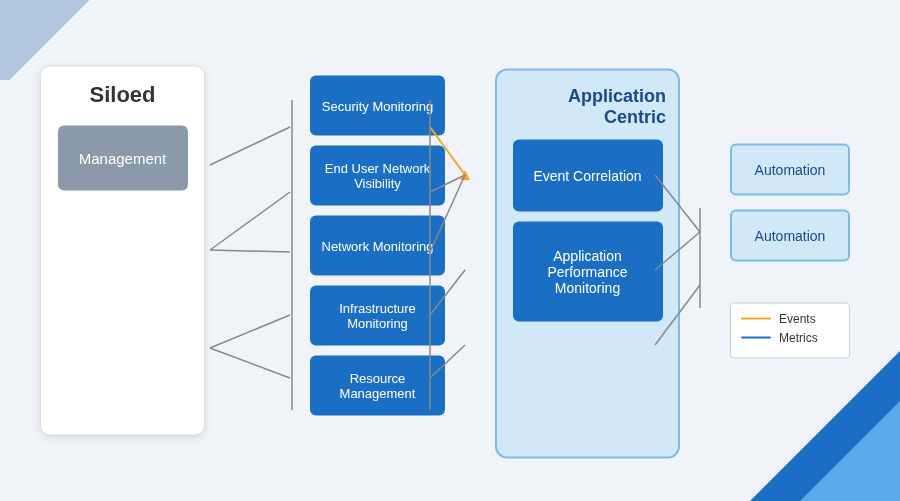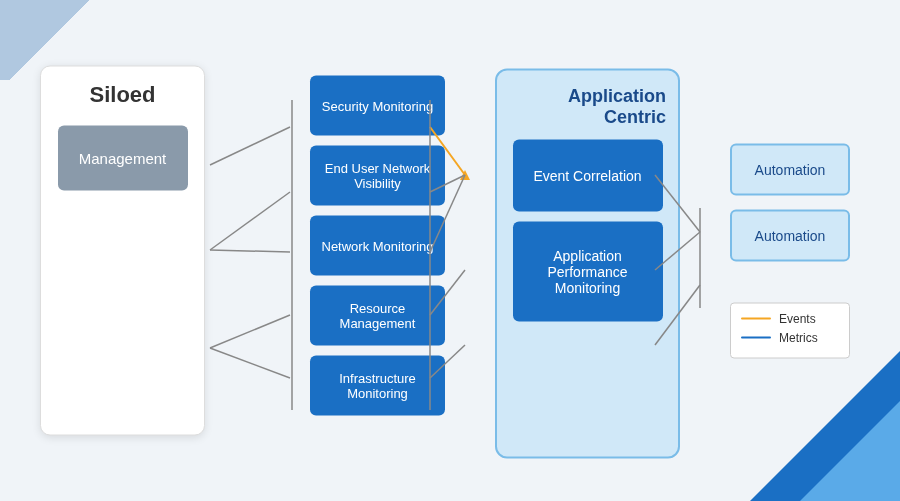--- a/index.html
+++ b/index.html
@@ -289,24 +289,24 @@
       <div class="middle-box">
         <span>Security Monitoring</span>
       </div>
       <div class="middle-box">
         <span>End User Network Visibility</span>
       </div>
       <div class="middle-box">
         <span>Network Monitoring</span>
       </div>
       <div class="middle-box">
+        <span>Infrastructure Monitoring</span>
+      </div>
+      <div class="middle-box">
         <span>Resource Management</span>
-      </div>
-      <div class="middle-box">
-        <span>Infrastructure Monitoring</span>
       </div>
     </div>
 
     <div style="width: 40px;"></div>
 
     <div class="app-centric-wrapper">
       <div class="app-centric-section">
 
         <div class="app-centric-title">Application Centric</div>
         <div class="app-centric-box">

